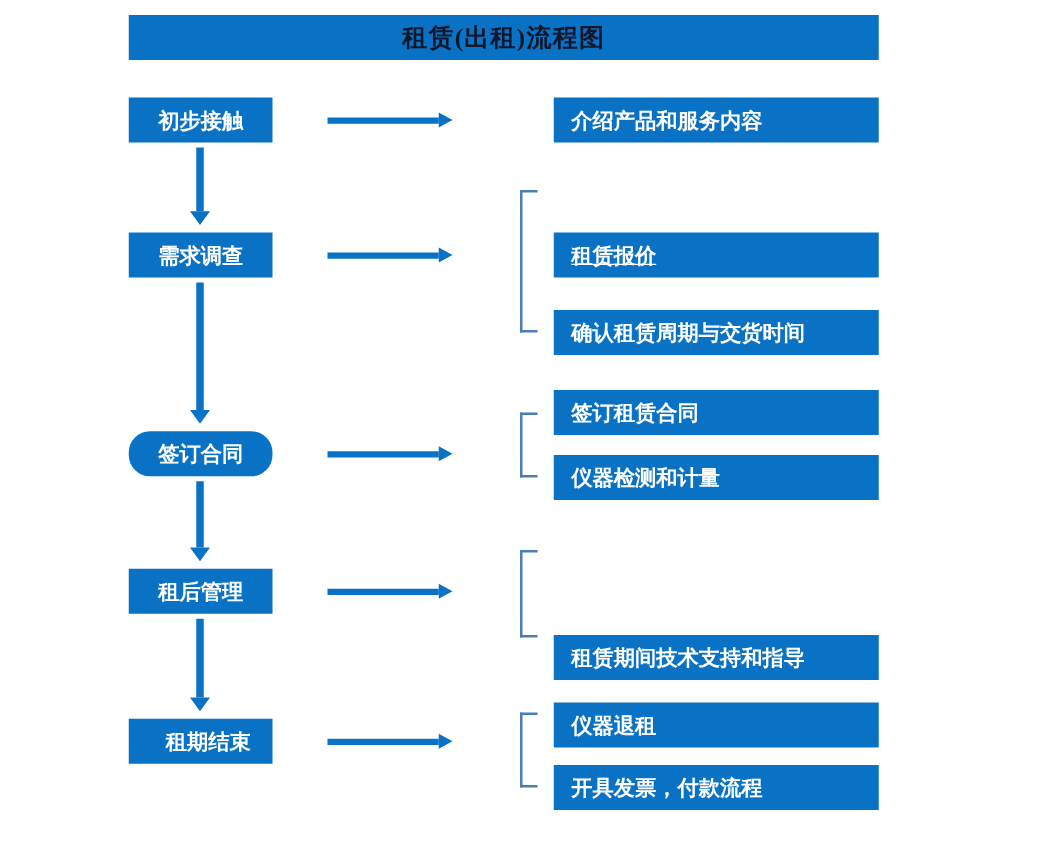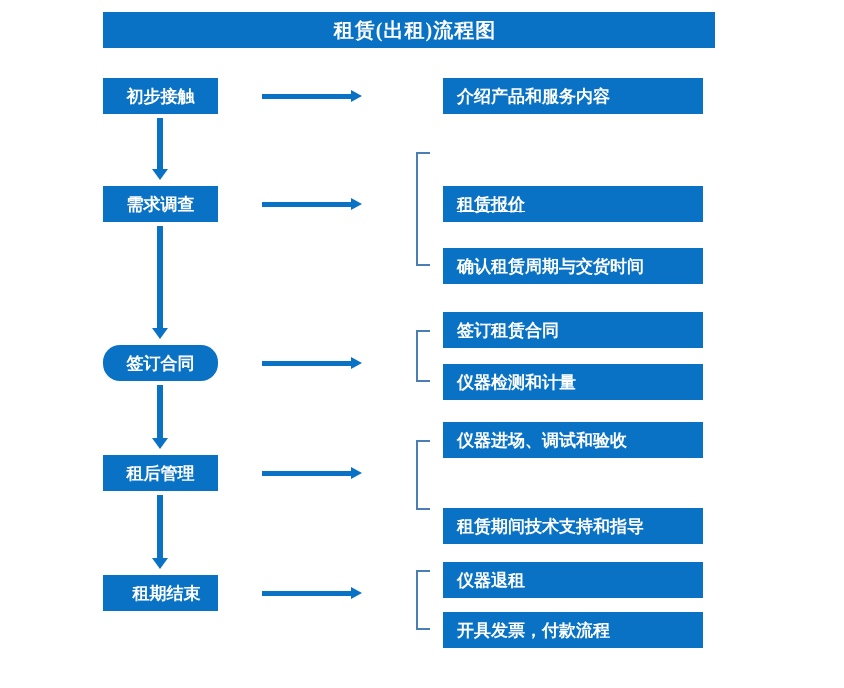--- a/index.html
+++ b/index.html
@@ -17,28 +17,27 @@
   }
 
   
   .title-bar {
     position: absolute;
     left: 103px;
     top: 12px;
     width: 600px;
     height: 36px;
     background: #0a72c4;
-    color: #ffffff;
+    color: #0f172a;
     font-size: 20px;
     font-weight: bold;
     display: flex;
     align-items: center;
     justify-content: center;
     letter-spacing: 1px;
-    padding-left: 12px;
   }
 
   
   .box {
     position: absolute;
     background: #0a72c4;
     color: #ffffff;
     font-weight: bold;
     display: flex;
     align-items: center;
@@ -169,19 +168,18 @@
   <div class="bracket" style="left:416px; top:440px; height:70px;"></div>
   <div class="bracket" style="left:416px; top:570px; height:60px;"></div>
 
   <div class="box detail" style="top:78px;">介绍产品和服务内容</div>
   <div class="box detail" style="top:186px;text-decoration:underline;">租赁报价</div>
   <div class="box detail" style="top:248px;text-align:center;">确认租赁周期与交货时间</div>
 
   <div class="box detail" style="top:312px;">签订租赁合同</div>
   <div class="box detail" style="top:364px;">仪器检测和计量</div>
 
-  <div class="box detail" style="top:422px;">仪器进场、调试和验收</div>
   <div class="box detail" style="top:508px;">租赁期间技术支持和指导</div>
 
   <div class="box detail" style="top:562px;">仪器退租</div>
   <div class="box detail" style="top:612px;">开具发票，付款流程</div>
 
 </div>
 
 </body></html>

